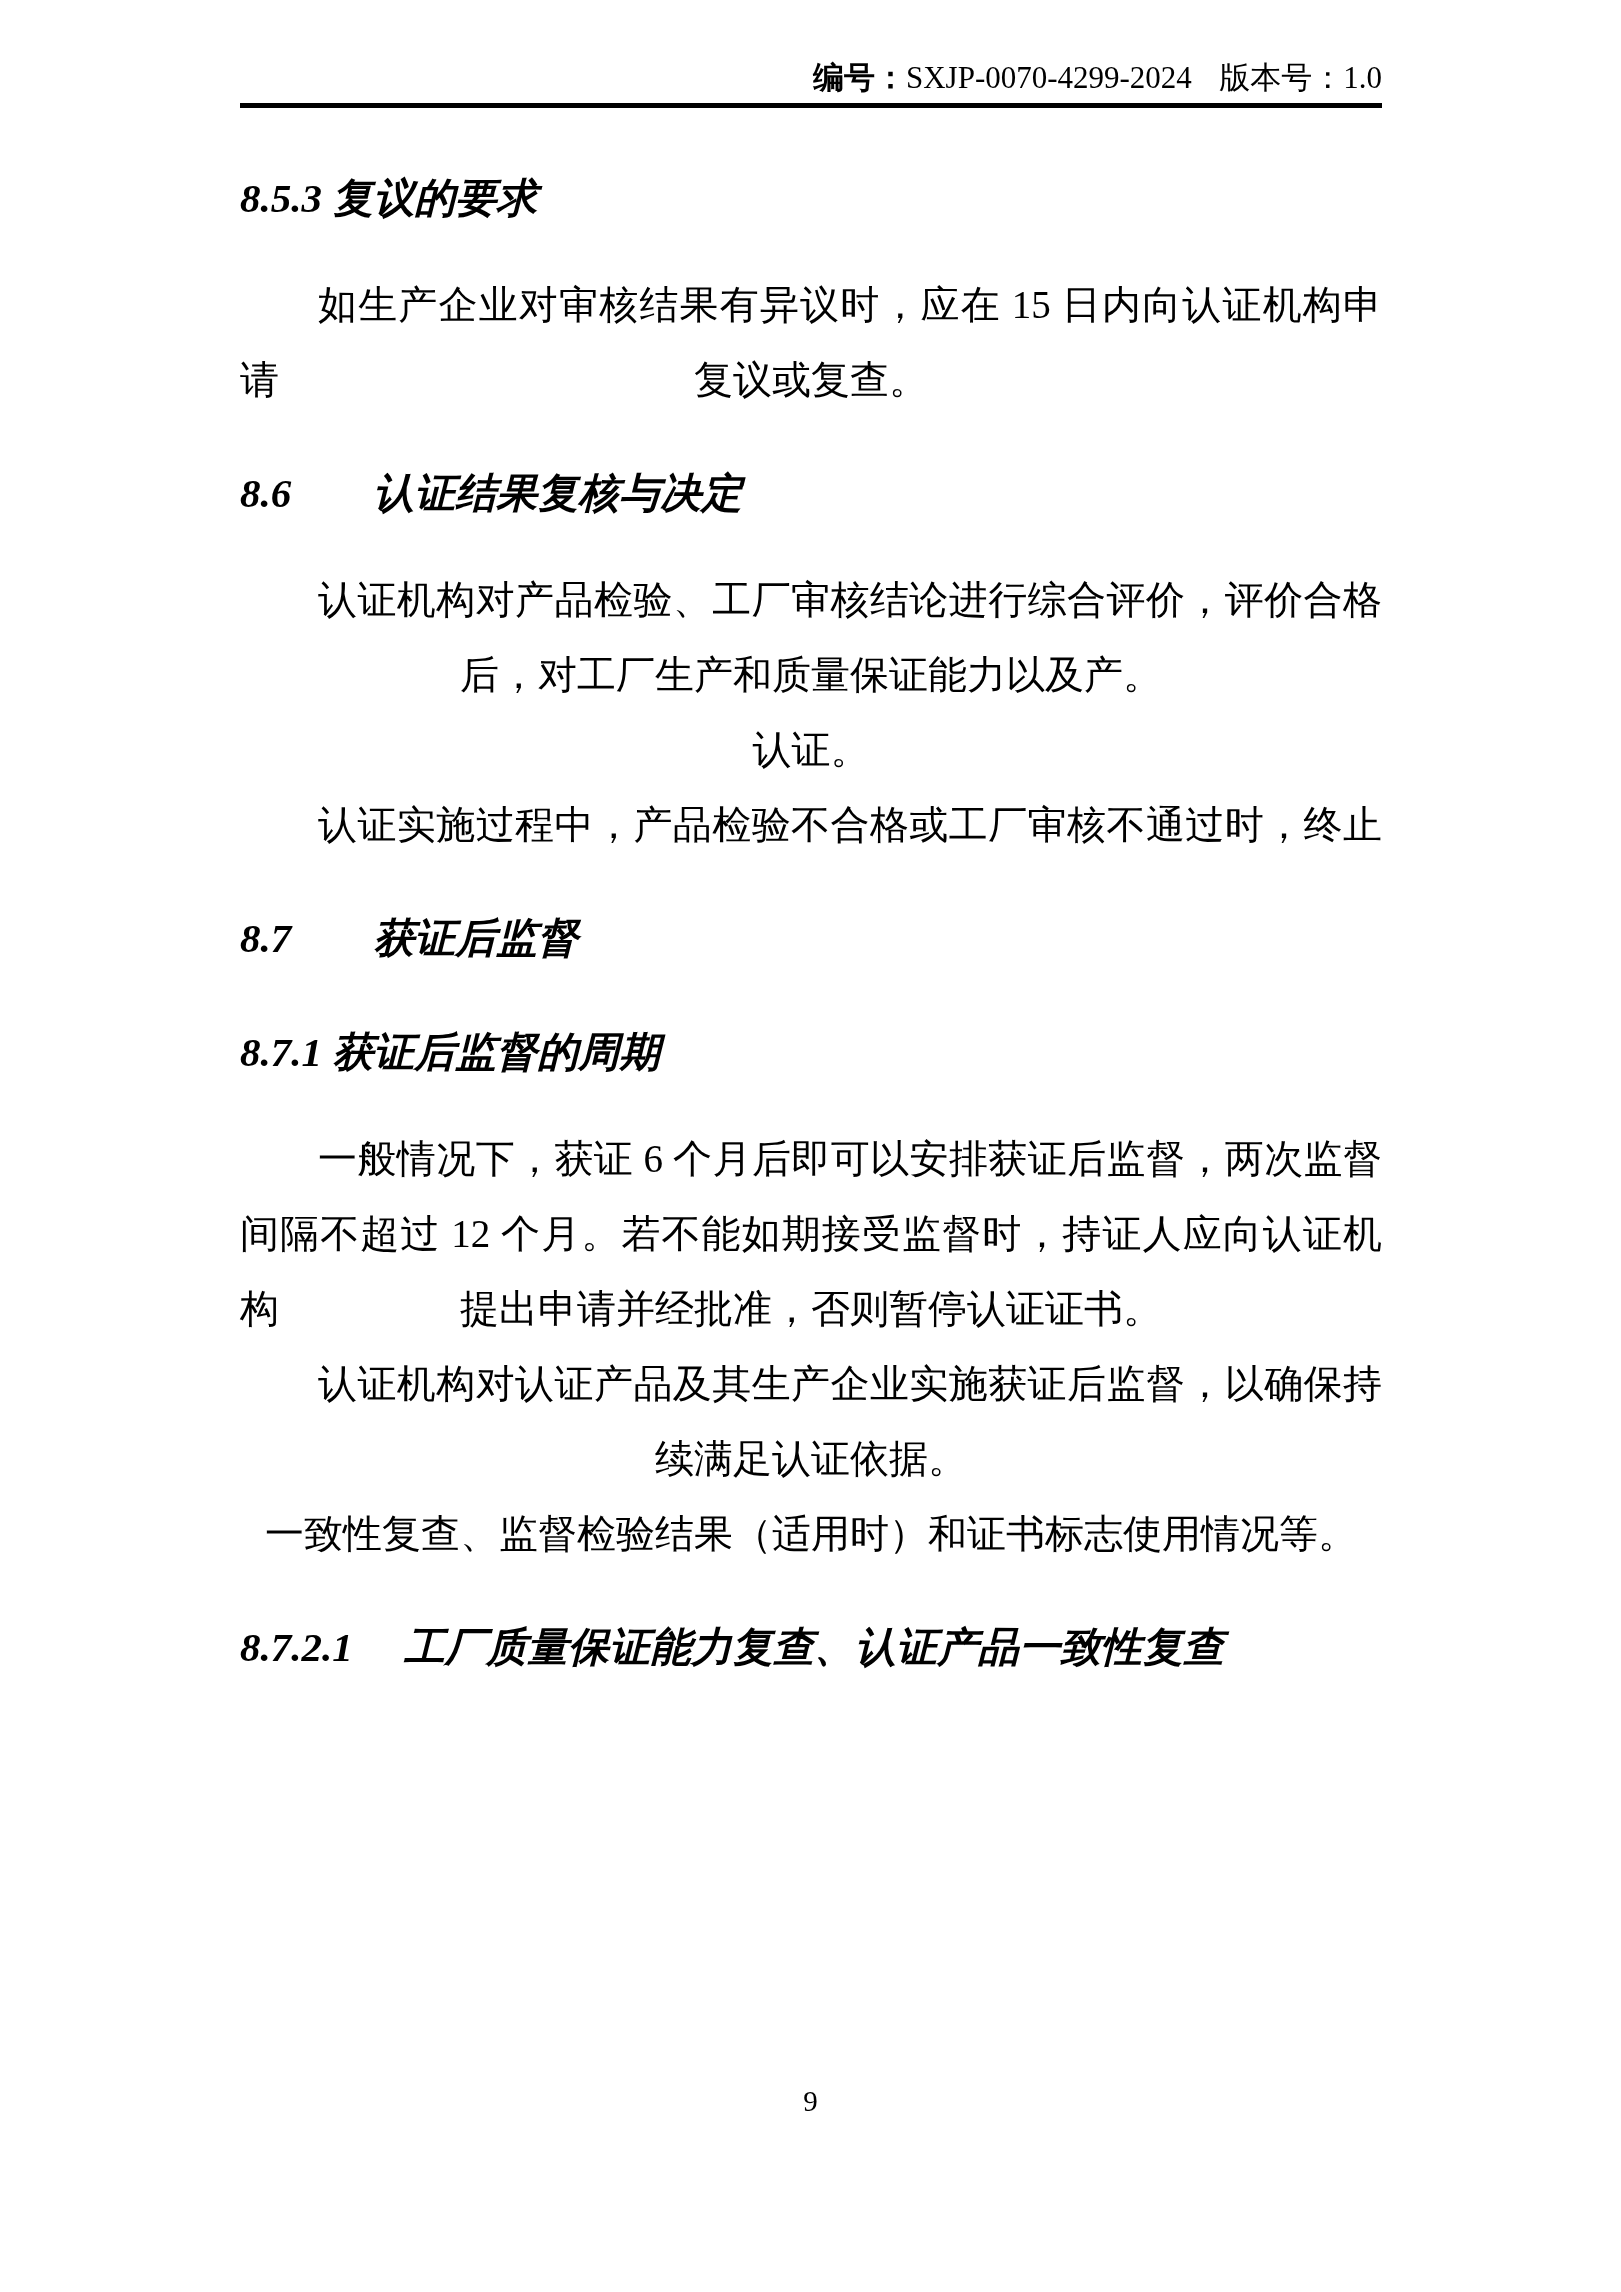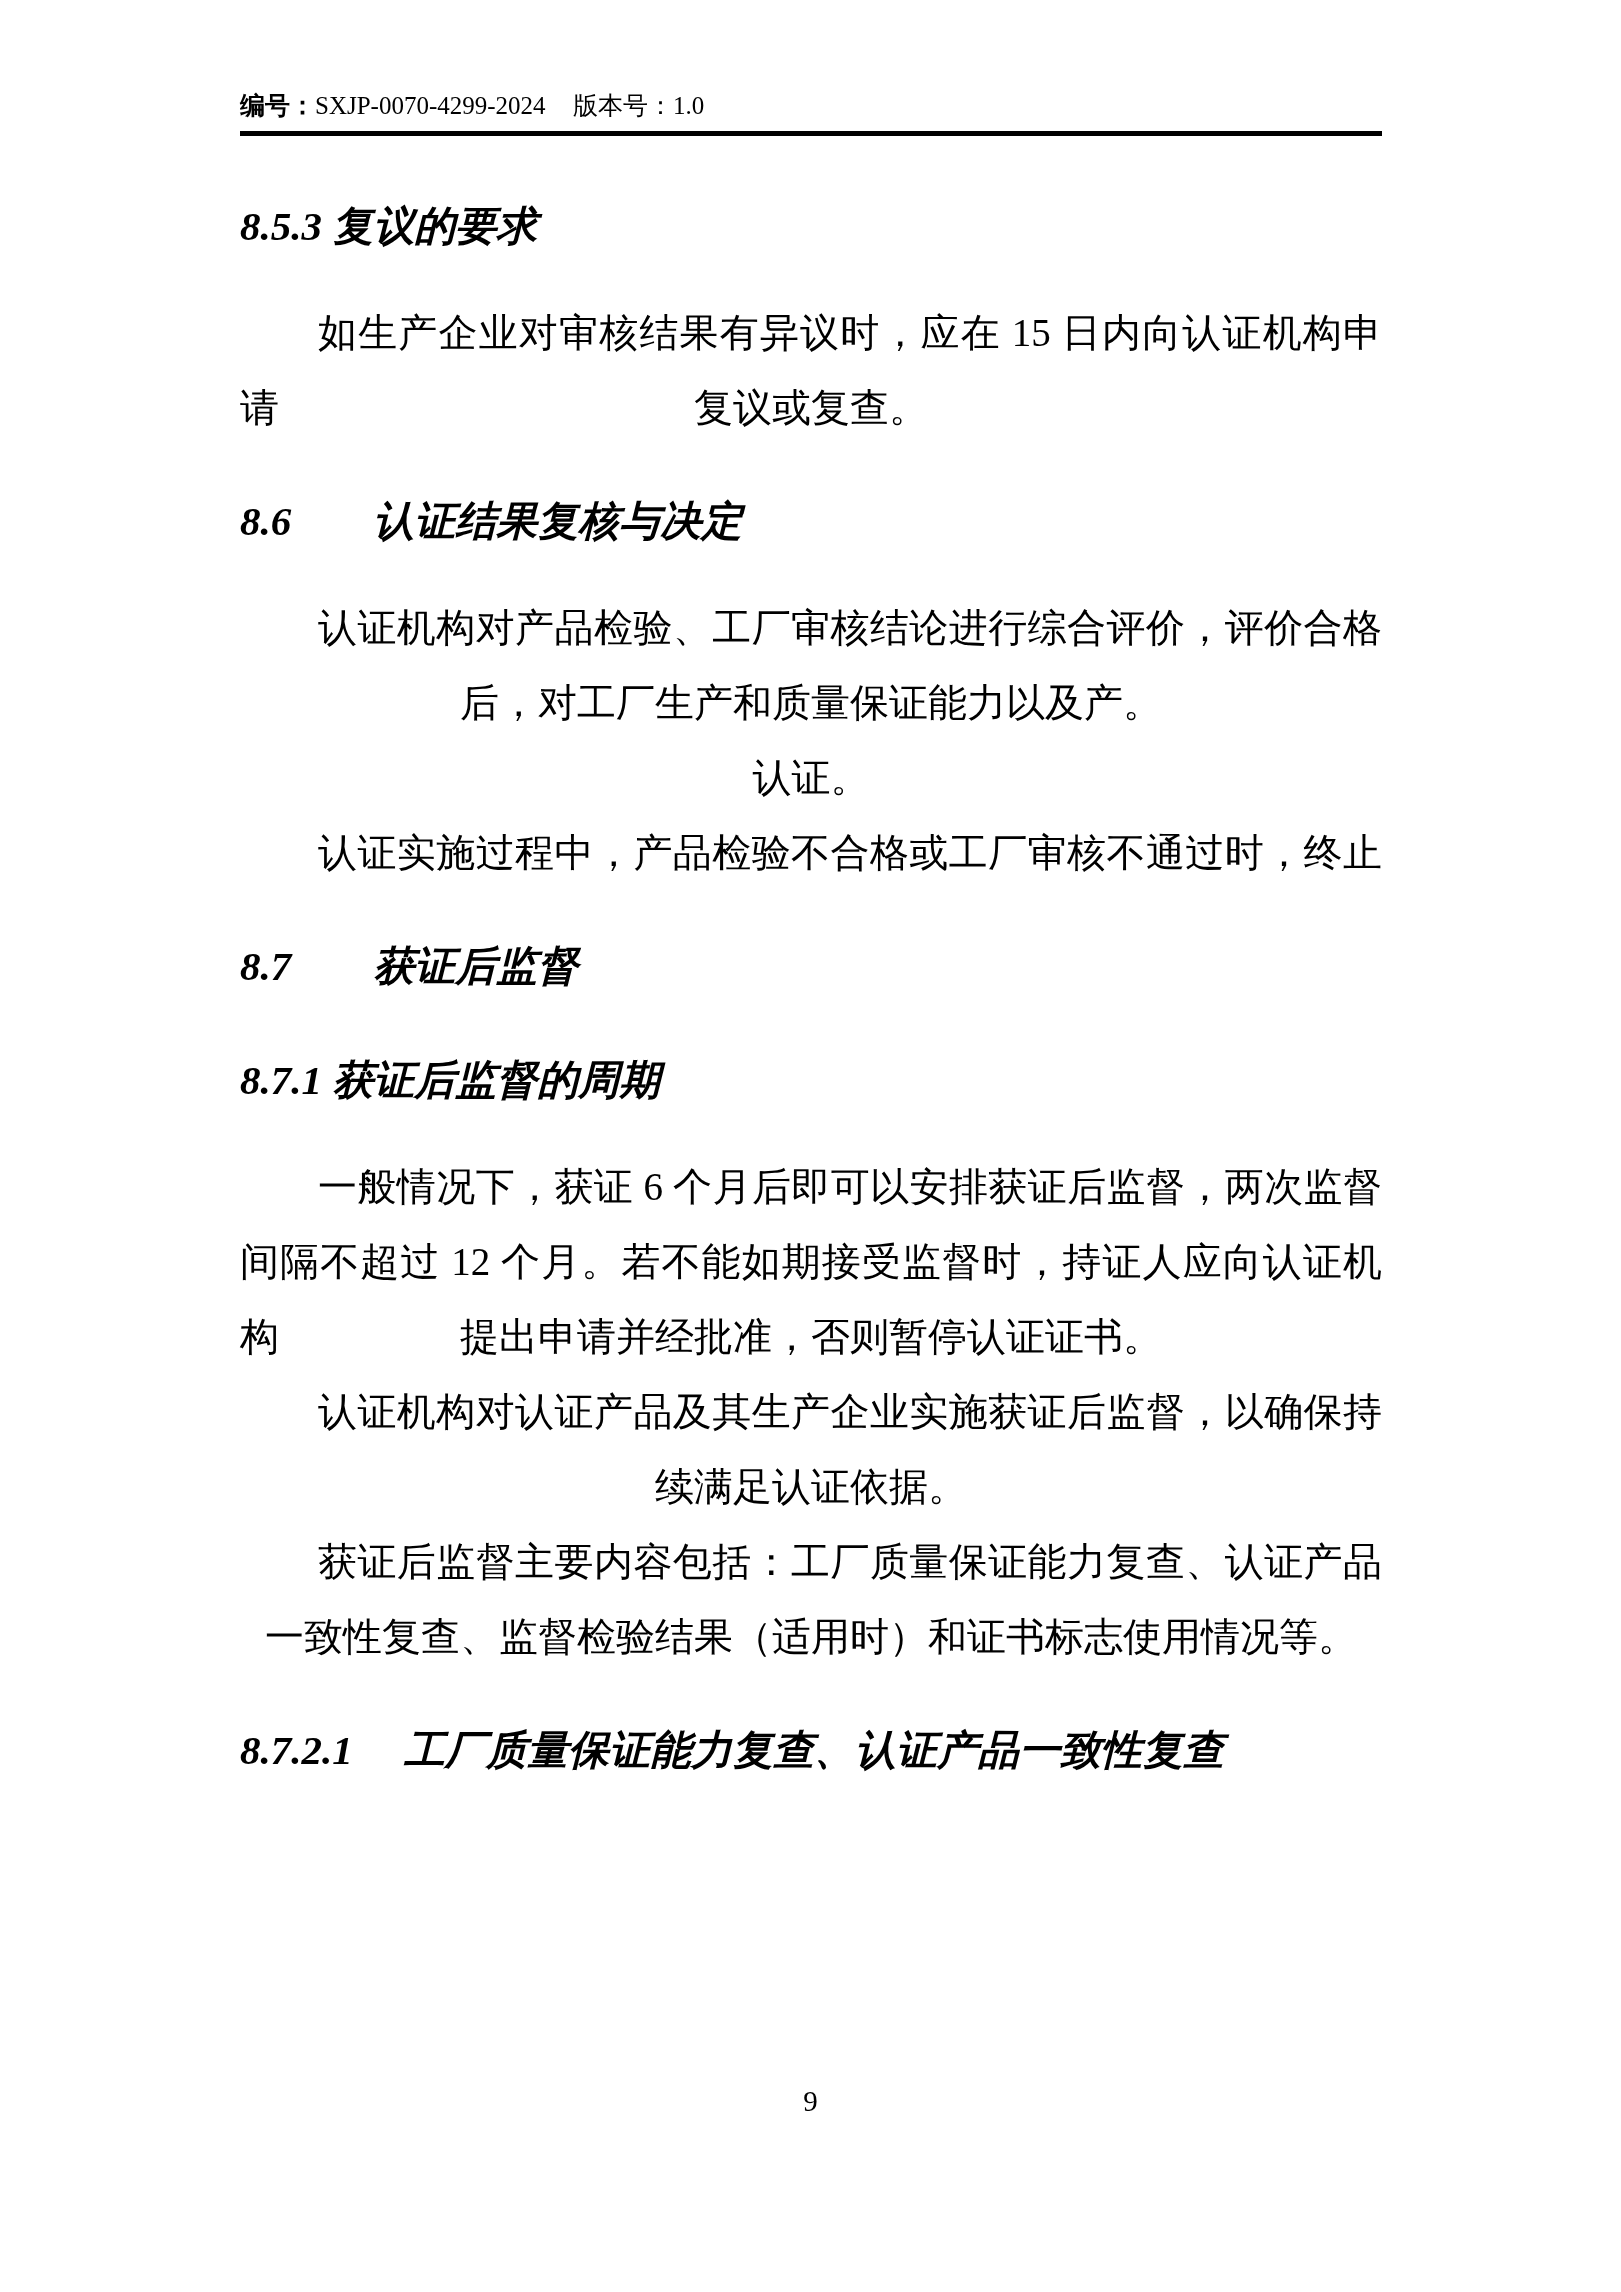--- a/index.html
+++ b/index.html
@@ -10,24 +10,25 @@
     background: #ffffff;
     color: #000000;
     font-family: "Liberation Serif", "DejaVu Serif", serif;
     overflow: hidden;
   }
   .content {
     margin-left: 240px;
     margin-right: 239px;
   }
   .doc-header {
-    padding-top: 86px;
+    padding-top: 58px;
     padding-bottom: 5.9px;
     border-bottom: 5.9px solid #000000;
-    font-size: 25px;
+    text-align: right;
+    font-size: 31px;
     line-height: 39px;
     white-space: nowrap;
   }
   .doc-header .lbl-bold { font-weight: bold; }
   .doc-header .ver-label { margin-left: 27.4px; }
   .line {
     height: 75px;
     line-height: 75px;
     font-size: 39px;
     white-space: nowrap;
@@ -81,21 +82,20 @@
     <div class="line pj">认证实施过程中，产品检验不合格或工厂审核不通过时，终止</div>
 
     <div class="line h">8.7　　获证后监督</div>
     <div class="line h">8.7.1 获证后监督的周期</div>
     <div class="line pj">一般情况下，获证 6 个月后即可以安排获证后监督，两次监督</div>
     <div class="line pm">间隔不超过 12 个月。若不能如期接受监督时，持证人应向认证机构</div>
     <div class="line pl">提出申请并经批准，否则暂停认证证书。</div>
 
     <div class="line pj">认证机构对认证产品及其生产企业实施获证后监督，以确保持</div>
     <div class="line pl">续满足认证依据。</div>
-    <div class="line pj">获证后监督主要内容包括：工厂质量保证能力复查、认证产品</div>
     <div class="line pl">一致性复查、监督检验结果（适用时）和证书标志使用情况等。</div>
 
     <div class="line h">8.7.2.1　 工厂质量保证能力复查、认证产品一致性复查</div>
 
   </div>
 
   <div class="footer">9</div>
 </div>
 
 

